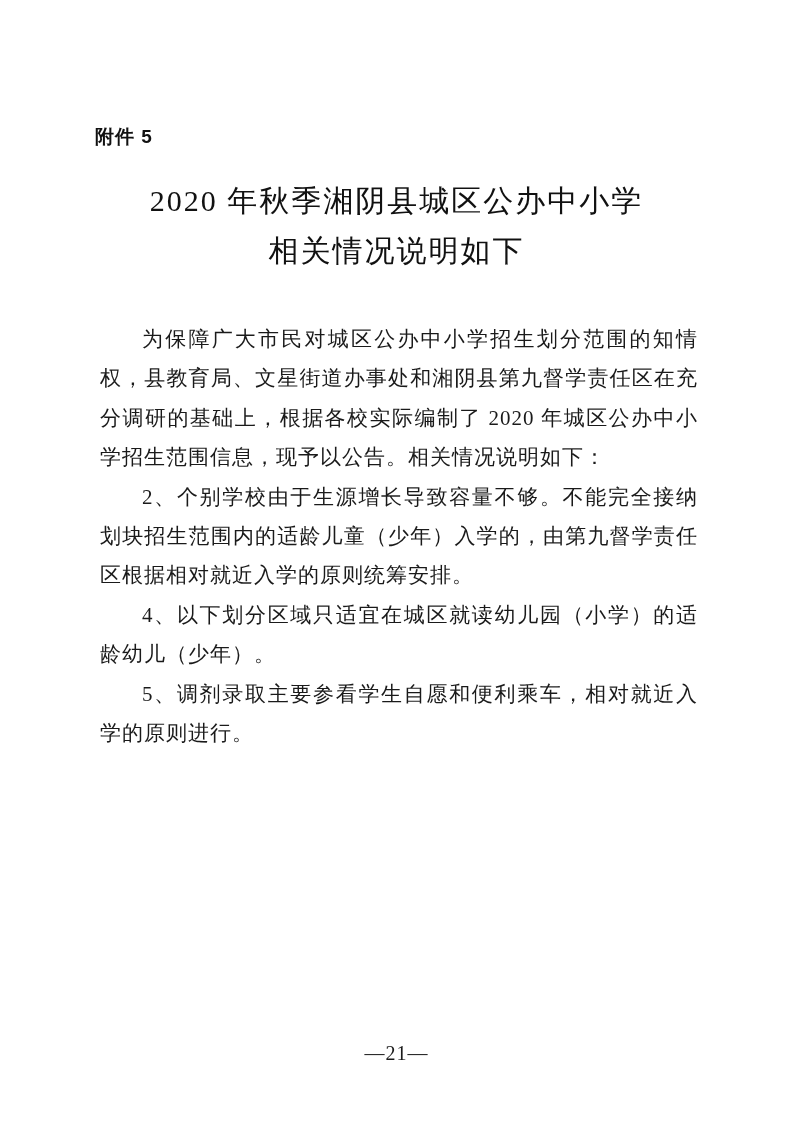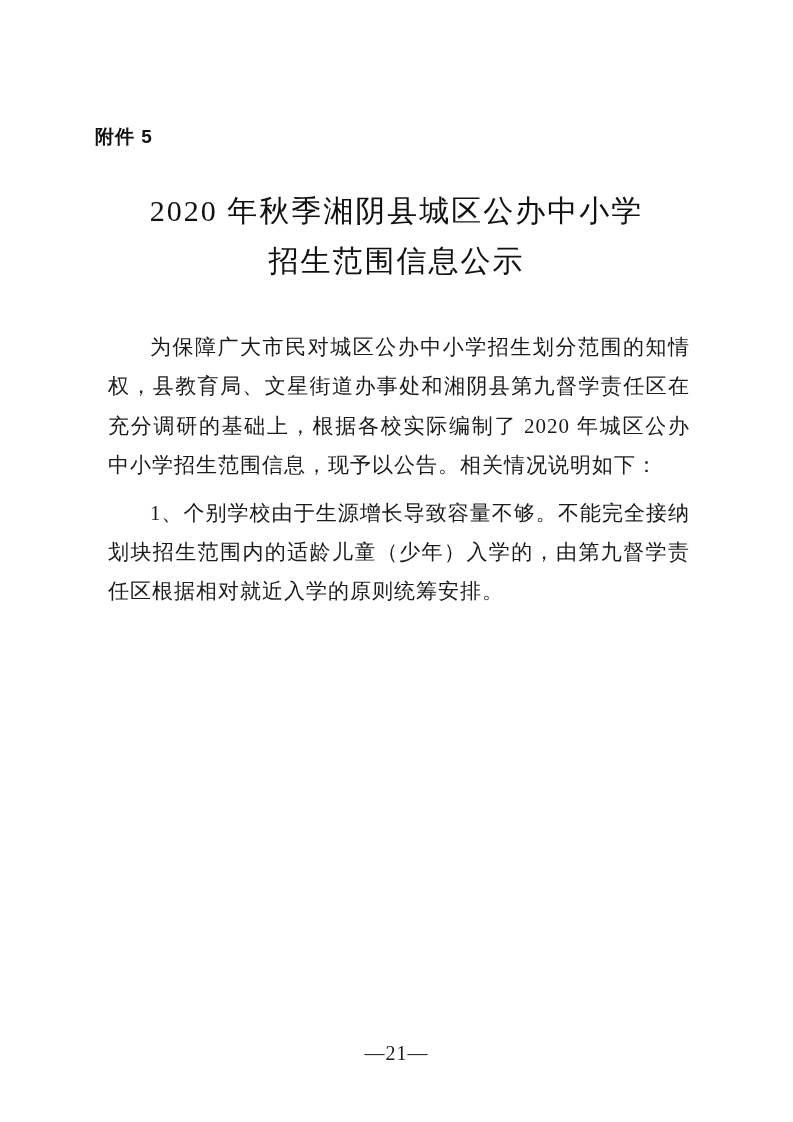--- a/index.html
+++ b/index.html
@@ -24,21 +24,21 @@
     font-weight: 600;
     font-size: 19px;
     letter-spacing: 1px;
     color: #111111;
   }
   .title {
     position: absolute;
     left: 0;
     right: 0;
     top: 176px;
-    margin: 10px;
+    margin: 0;
     text-align: center;
     font-family: "Liberation Serif", "DejaVu Serif", serif;
     font-weight: 400;
     font-size: 30px;
     line-height: 50px;
     letter-spacing: 2px;
     color: #111111;
   }
   .title .title-line {
     display: block;
@@ -49,21 +49,21 @@
     width: 598px;
     top: 320px;
     font-family: "Liberation Serif", "DejaVu Serif", serif;
     font-size: 21px;
     line-height: 39.4px;
     letter-spacing: 1px;
     text-align: justify;
     color: #1a1a1a;
   }
   .content p {
-    margin: 8px;
+    margin: 0;
     padding: 0;
     text-indent: 2em;
   }
   .section-heading {
     font-family: "Liberation Sans", "DejaVu Sans", sans-serif;
     font-weight: bold;
     letter-spacing: 0.5px;
     color: #000000;
   }
   .footer {
@@ -80,23 +80,25 @@
 </style>
 </head>
 <body>
 
 <div class="page">
 
   <div class="attachment">附件 5</div>
 
   <h1 class="title">
     <span class="title-line">2020 年秋季湘阴县城区公办中小学</span>
-    <span class="title-line">招生范围信息公示</span>
+    <span class="title-line">相关情况说明如下</span>
   </h1>
 
   <div class="content">
     <p>为保障广大市民对城区公办中小学招生划分范围的知情权，县教育局、文星街道办事处和湘阴县第九督学责任区在充分调研的基础上，根据各校实际编制了 2020 年城区公办中小学招生范围信息，现予以公告。相关情况说明如下：</p>
-    <p>1、个别学校由于生源增长导致容量不够。不能完全接纳划块招生范围内的适龄儿童（少年）入学的，由第九督学责任区根据相对就近入学的原则统筹安排。</p>
+    <p>2、个别学校由于生源增长导致容量不够。不能完全接纳划块招生范围内的适龄儿童（少年）入学的，由第九督学责任区根据相对就近入学的原则统筹安排。</p>
+    <p>4、以下划分区域只适宜在城区就读幼儿园（小学）的适龄幼儿（少年）。</p>
+    <p>5、调剂录取主要参看学生自愿和便利乘车，相对就近入学的原则进行。</p>
   </div>
 
   <div class="footer">—21—</div>
 
 </div>
 
 </body></html>

